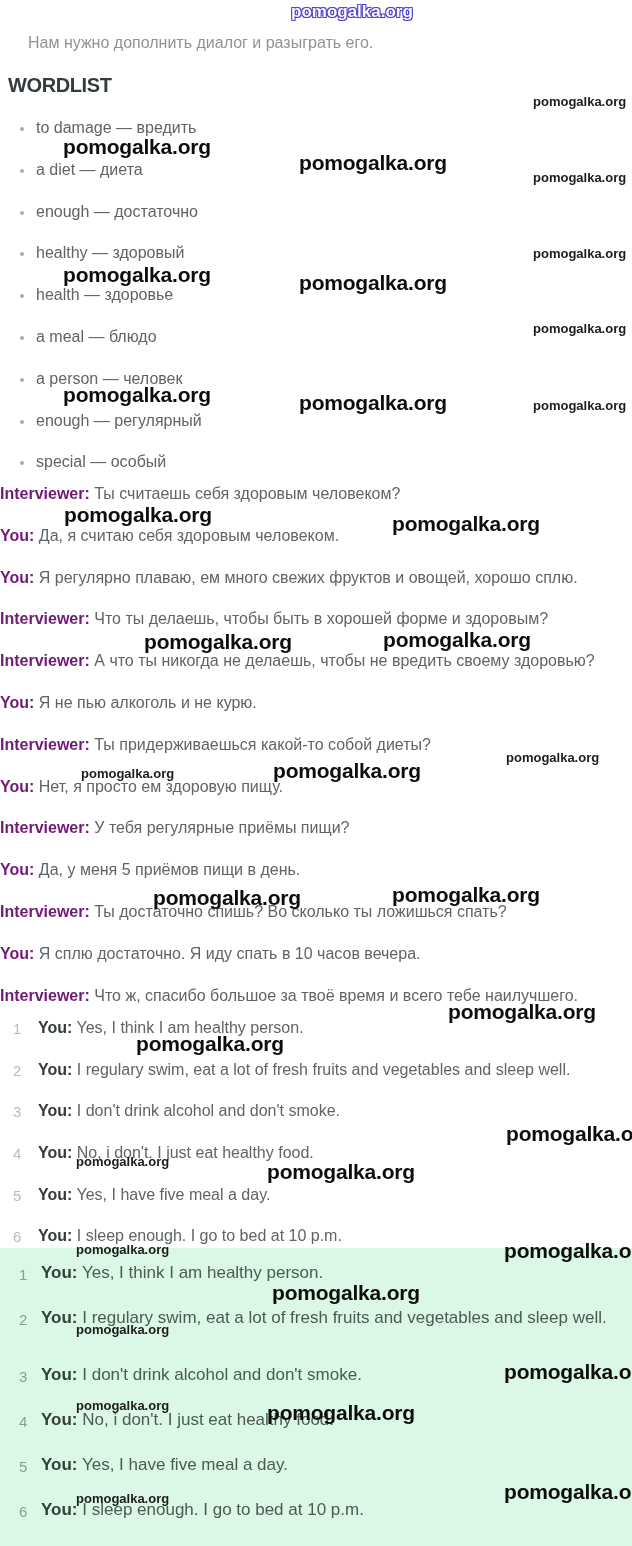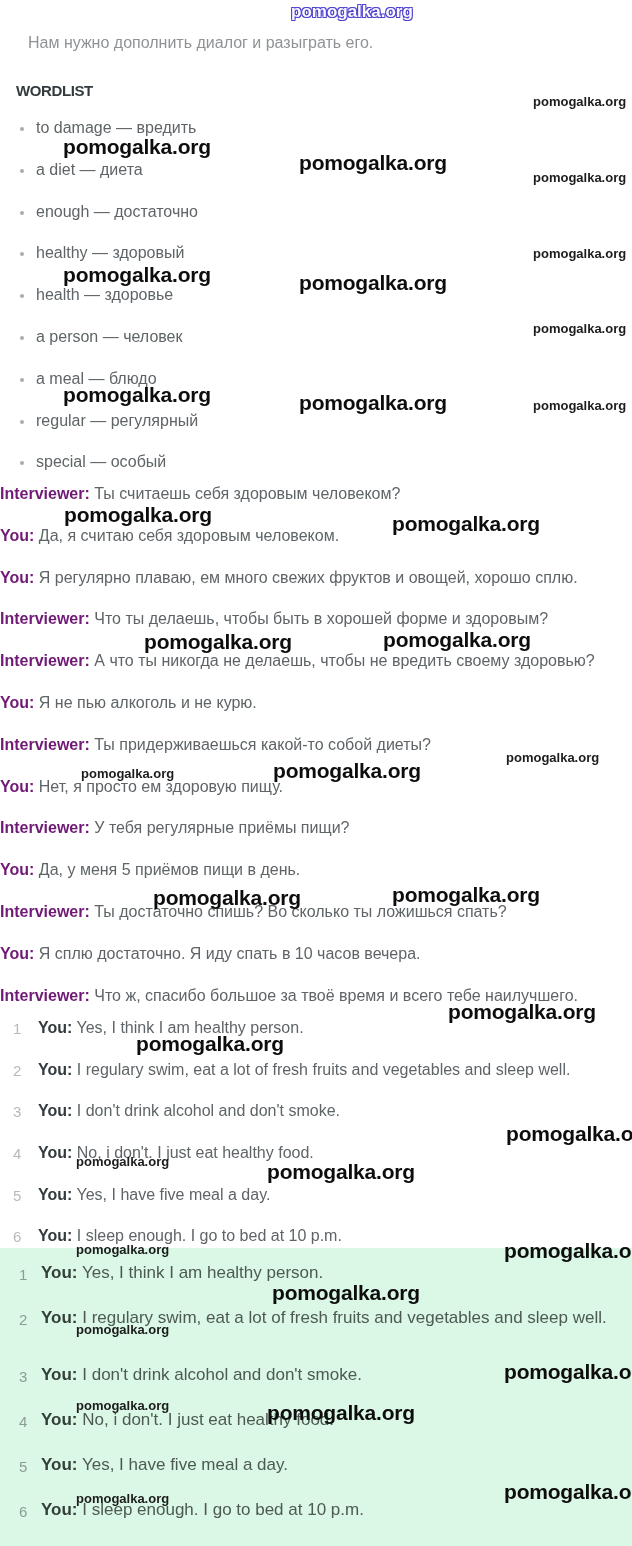--- a/index.html
+++ b/index.html
@@ -1,21 +1,21 @@
 <!DOCTYPE html>
 <html><head>
 <meta charset="utf-8">
 <style>
   html,body{margin:0;padding:0;background:#fff;}
   .screen{
     position:relative;width:632px;height:1546px;background:#ffffff;overflow:hidden;
     font-family:"Liberation Sans",sans-serif;
   }
   .intro{position:absolute;top:34px;left:0;margin:0;font-size:16px;color:#8f9396;white-space:nowrap;padding-left:28px;}
-  .wordlist-title{position:absolute;top:66px;left:0;margin:16px;font-size:15px;font-weight:700;color:#333b3e;letter-spacing:-0.4px;}
+  .wordlist-title{position:absolute;top:66px;left:0;margin:8px;font-size:20px;font-weight:700;color:#333b3e;letter-spacing:-0.4px;}
   ul.wordlist{position:absolute;top:119px;left:8px;right:0;margin:0;padding:0;list-style:none;}
   ul.wordlist li{position:relative;height:41.8px;padding-left:28px;font-size:16px;color:#5e6467;white-space:nowrap;}
   ul.wordlist li::before{content:"";position:absolute;left:12px;top:8px;width:4px;height:4px;border-radius:50%;background:#a9adaf;}
   .dialog{position:absolute;top:485px;left:0;right:0;}
   .dialog p{margin:0;height:41.8px;font-size:16px;color:#5e6467;white-space:nowrap;}
   .dialog b{color:#701a75;}
   ol.answers{position:absolute;left:0;right:0;margin:0;padding:0;list-style:none;counter-reset:n;}
   ol.answers li{position:relative;counter-increment:n;padding-left:38px;font-size:16px;color:#5e6467;}
   ol.answers li::before{content:counter(n);position:absolute;left:13px;top:1px;font-size:15px;color:#b5babc;}
   ol.answers li b{color:#333b3e;}
@@ -40,23 +40,23 @@
 
 <div class="screen">
   <p class="intro">Нам нужно дополнить диалог и разыграть его.</p>
   <h2 class="wordlist-title">WORDLIST</h2>
   <ul class="wordlist" id="wordlist">
       <li>to damage — вредить</li>
       <li>a diet — диета</li>
       <li>enough — достаточно</li>
       <li>healthy — здоровый</li>
       <li>health — здоровье</li>
+      <li>a meal — блюдо</li>
       <li>a person — человек</li>
-      <li>a meal — блюдо</li>
-      <li>regular — регулярный</li>
+      <li>enough — регулярный</li>
       <li>special — особый</li>
     </ul>
   <div class="dialog" id="dialog">
       <p><b>Interviewer:</b> <span>Ты считаешь себя здоровым человеком?</span></p>
       <p><b>You:</b> <span>Да, я считаю себя здоровым человеком.</span></p>
       <p><b>You:</b> <span>Я регулярно плаваю, ем много свежих фруктов и овощей, хорошо сплю.</span></p>
       <p><b>Interviewer:</b> <span>Что ты делаешь, чтобы быть в хорошей форме и здоровым?</span></p>
       <p><b>Interviewer:</b> <span>А что ты никогда не делаешь, чтобы не вредить своему здоровью?</span></p>
       <p><b>You:</b> <span>Я не пью алкоголь и не курю.</span></p>
       <p><b>Interviewer:</b> <span>Ты придерживаешься какой-то собой диеты?</span></p>

